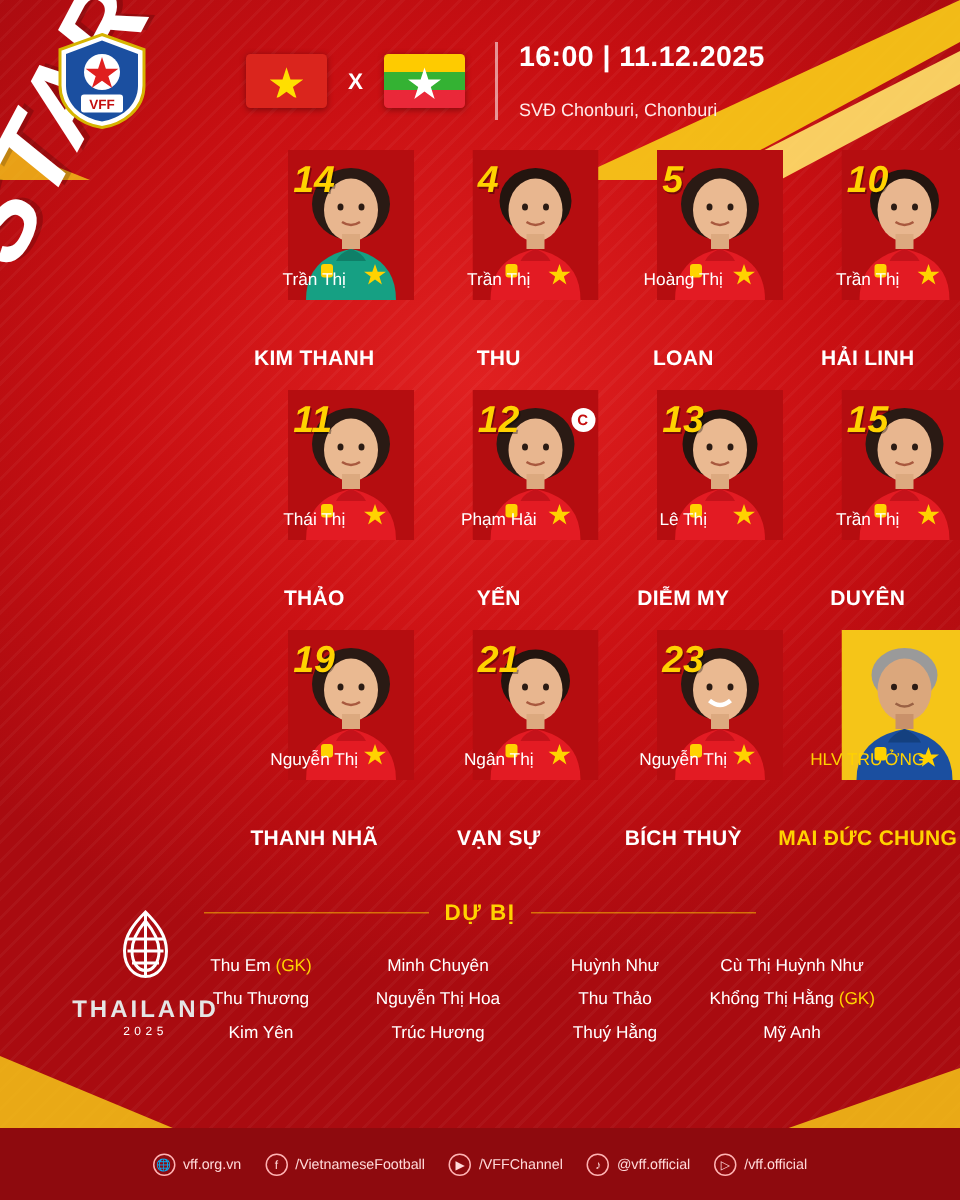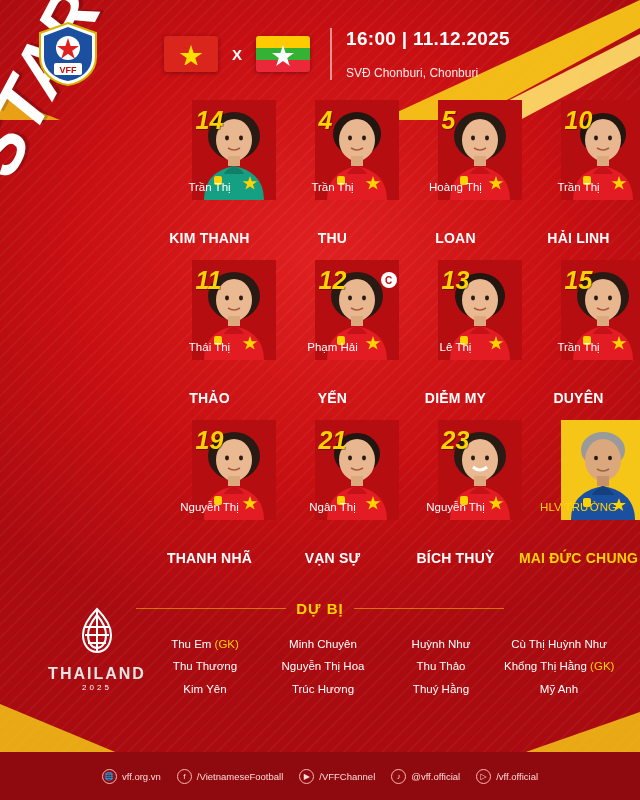--- a/index.html
+++ b/index.html
@@ -111,21 +111,21 @@
   .coach .n1, .coach .n2 { color:#ffd200; }
 
   
   .subs {
     position:absolute; top:600px; left:0; width:640px; z-index:6; text-align:center;
   }
   .subs-title { font-size:15px; font-weight:bold; color:#ffd200; letter-spacing:1px; }
   .subs-rule { display:flex; align-items:center; justify-content:center; gap:10px; }
   .subs-rule .l { height:1px; width:150px; background:rgba(255,214,0,.5); }
   .subs-cols {
-    display:flex; justify-content:space-between; gap:8px; margin-top:16px; padding:0 119px 0 150px;
+    display:flex; justify-content:flex-end; gap:8px; margin-top:16px; padding:0 57px 0 150px;
   }
   .subs-col { min-width:110px; }
   .subs-col div { font-size:11.5px; line-height:1.95; color:#fff; white-space:nowrap; }
   .gk { color:#ffd200; }
 
   
   .thai {
     position:absolute; left:42px; bottom:108px; width:110px; text-align:center; z-index:6;
   }
   .thai .tname { font-size:16px; font-weight:bold; letter-spacing:2px; color:#e5e5e5; margin-top:4px;}

